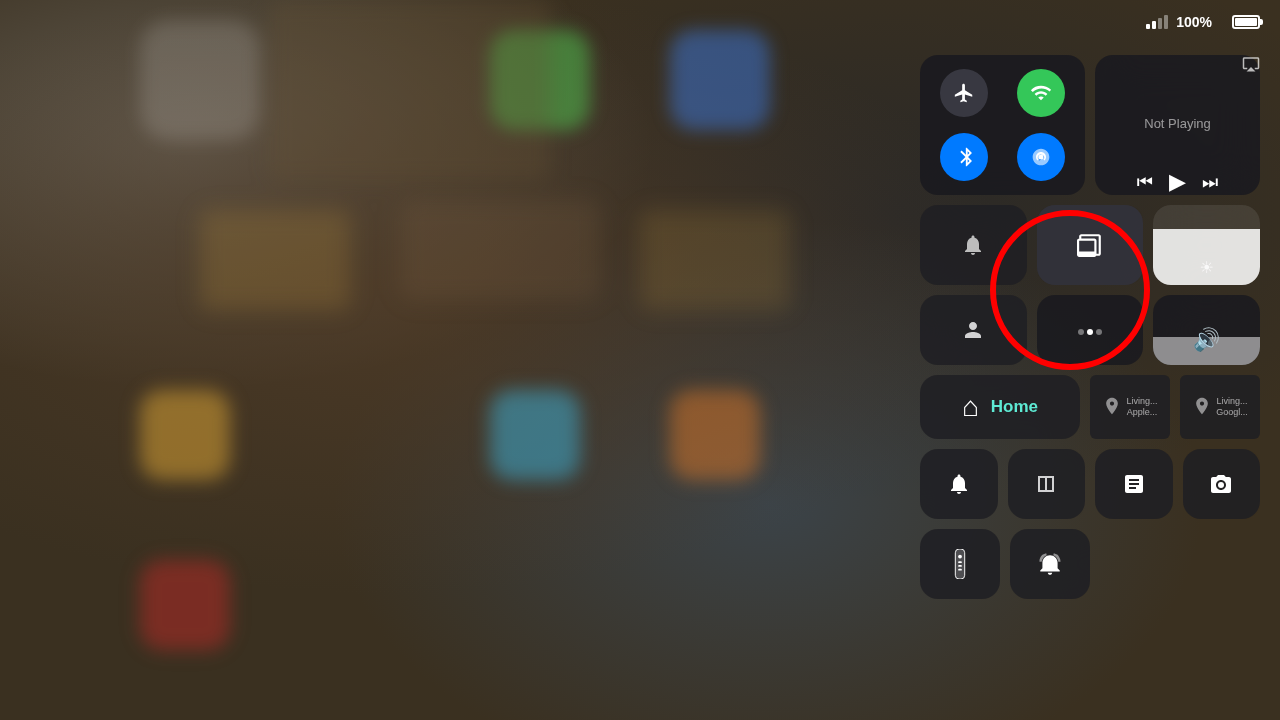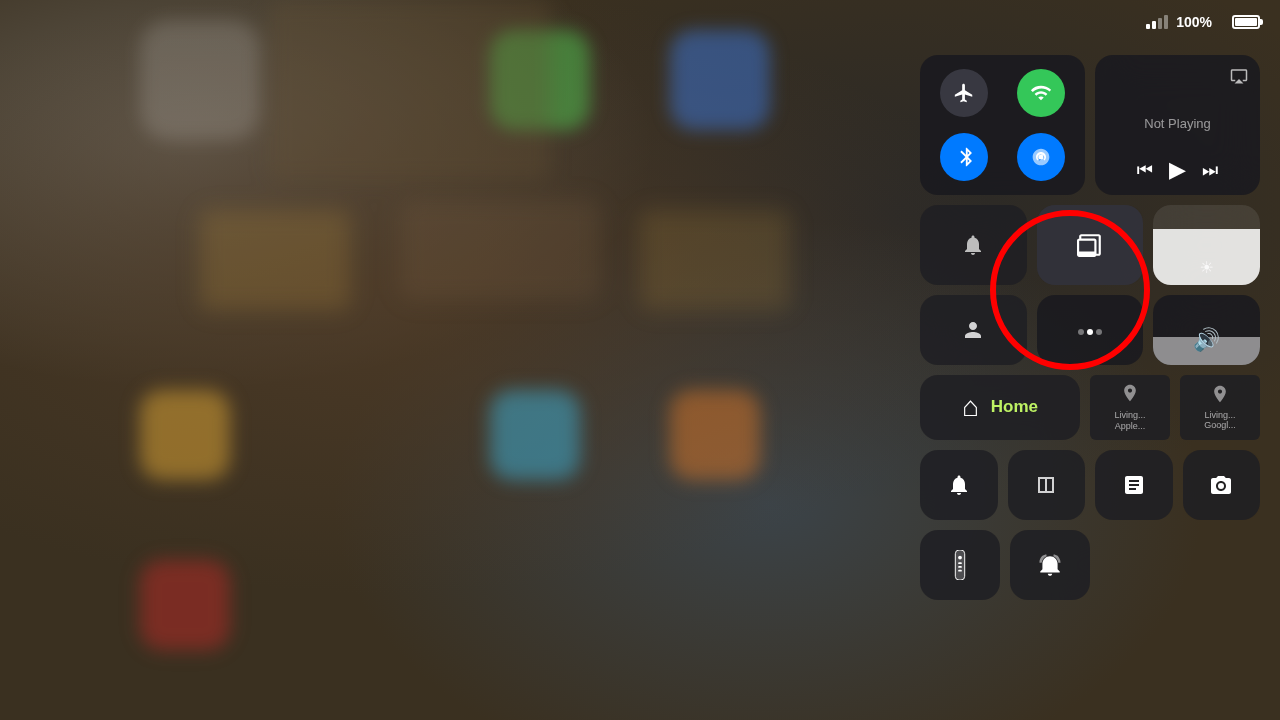--- a/index.html
+++ b/index.html
@@ -125,21 +125,20 @@
       padding: 16px;
       cursor: pointer;
       color: white;
     }
 
     .cc-small-btn {
       background: rgba(30,30,35,0.85);
       backdrop-filter: blur(20px);
       border-radius: 6px;
       display: flex;
-      flex-direction: column;
       align-items: center;
       justify-content: center;
       padding: 8px;
       cursor: pointer;
       color: white;
       font-size: 11px;
       gap: 4px;
     }
 
     
@@ -211,21 +210,21 @@
       padding: 6px;
       display: grid;
       grid-template-columns: 1fr 1fr;
       grid-template-rows: 1fr 1fr;
     }
 
     .media-panel {
       background: rgba(25,25,30,0.85);
       backdrop-filter: blur(20px);
       border-radius: 18px;
-      padding: 12px;
+      padding: 0;
       display: flex;
       flex-direction: column;
       justify-content: space-between;
       min-height: 130px;
     }
 
     .brightness-panel {
       background: rgba(200,200,200,0.12);
       backdrop-filter: blur(20px);
       border-radius: 18px;
@@ -409,21 +408,21 @@
     <div class="volume-panel" style="height:70px;">
       <div class="volume-fill"></div>
       <div class="vol-icon">🔊</div>
     </div>
   </div>
 
   <div style="display:grid; grid-template-columns: 2fr 1fr 1fr; gap:10px; margin-bottom:10px;">
 
     <div class="cc-home-btn">
       <span style="font-size:28px;">⌂</span>
-      <span style="font-size:17px;font-weight:600;color:#bef264;">Home</span>
+      <span style="font-size:17px;font-weight:600;color:#5eead4;">Home</span>
     </div>
 
     <div class="cc-small-btn">
       <div style="font-size:14px;color:rgba(255,255,255,0.5);">
         <svg width="20" height="20" viewBox="0 0 24 24" fill="rgba(255,255,255,0.5)">
           <path d="M12 2C8.13 2 5 5.13 5 9c0 5.25 7 13 7 13s7-7.75 7-13c0-3.87-3.13-7-7-7zm0 9.5c-1.38 0-2.5-1.12-2.5-2.5s1.12-2.5 2.5-2.5 2.5 1.12 2.5 2.5-1.12 2.5-2.5 2.5z"></path>
         </svg>
       </div>
       <span style="font-size:9px;color:rgba(255,255,255,0.6);text-align:center;line-height:1.2;">Living...<br>Apple...</span>
     </div>

